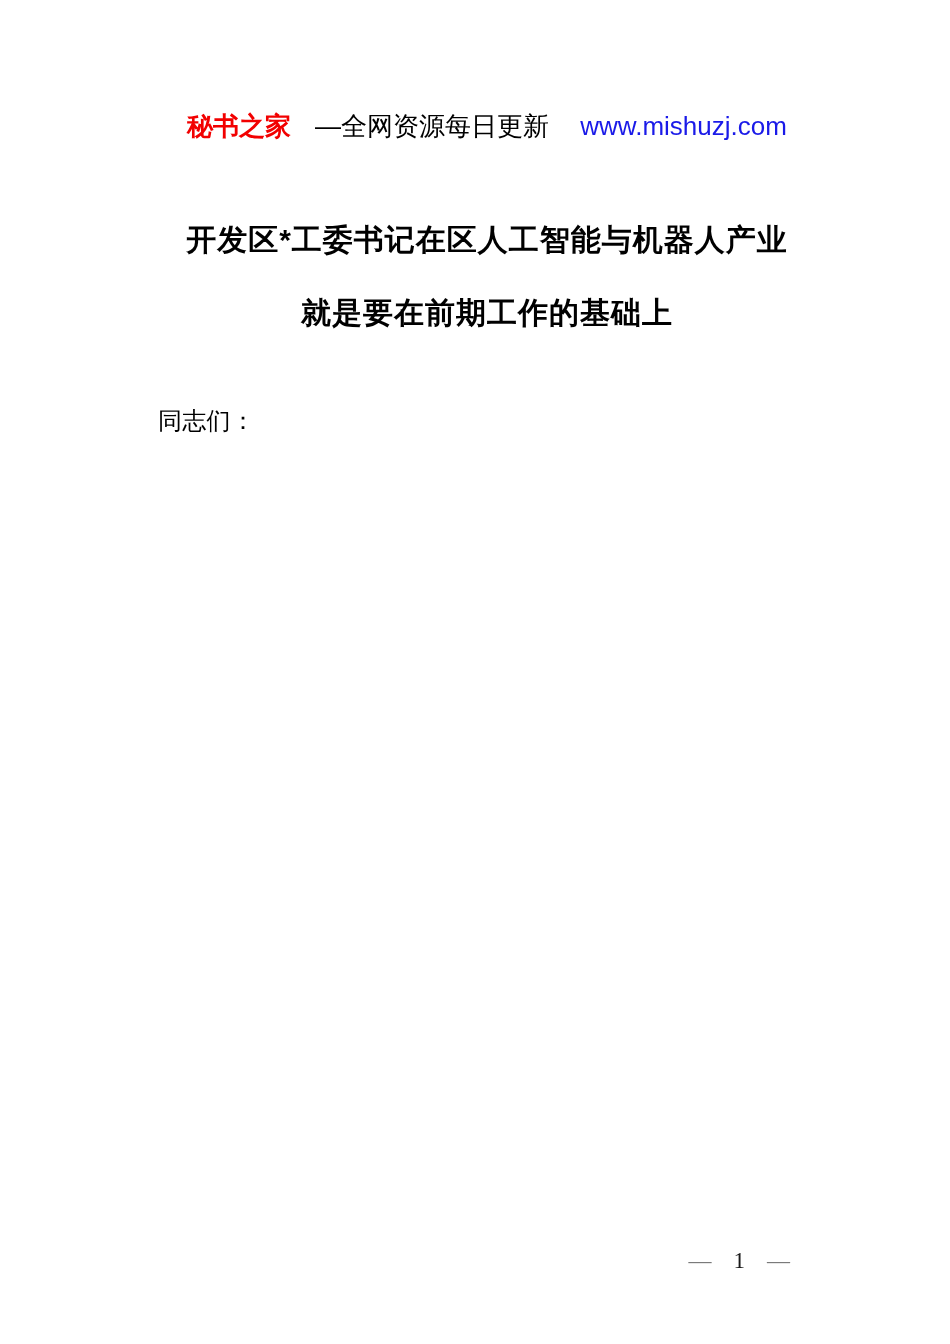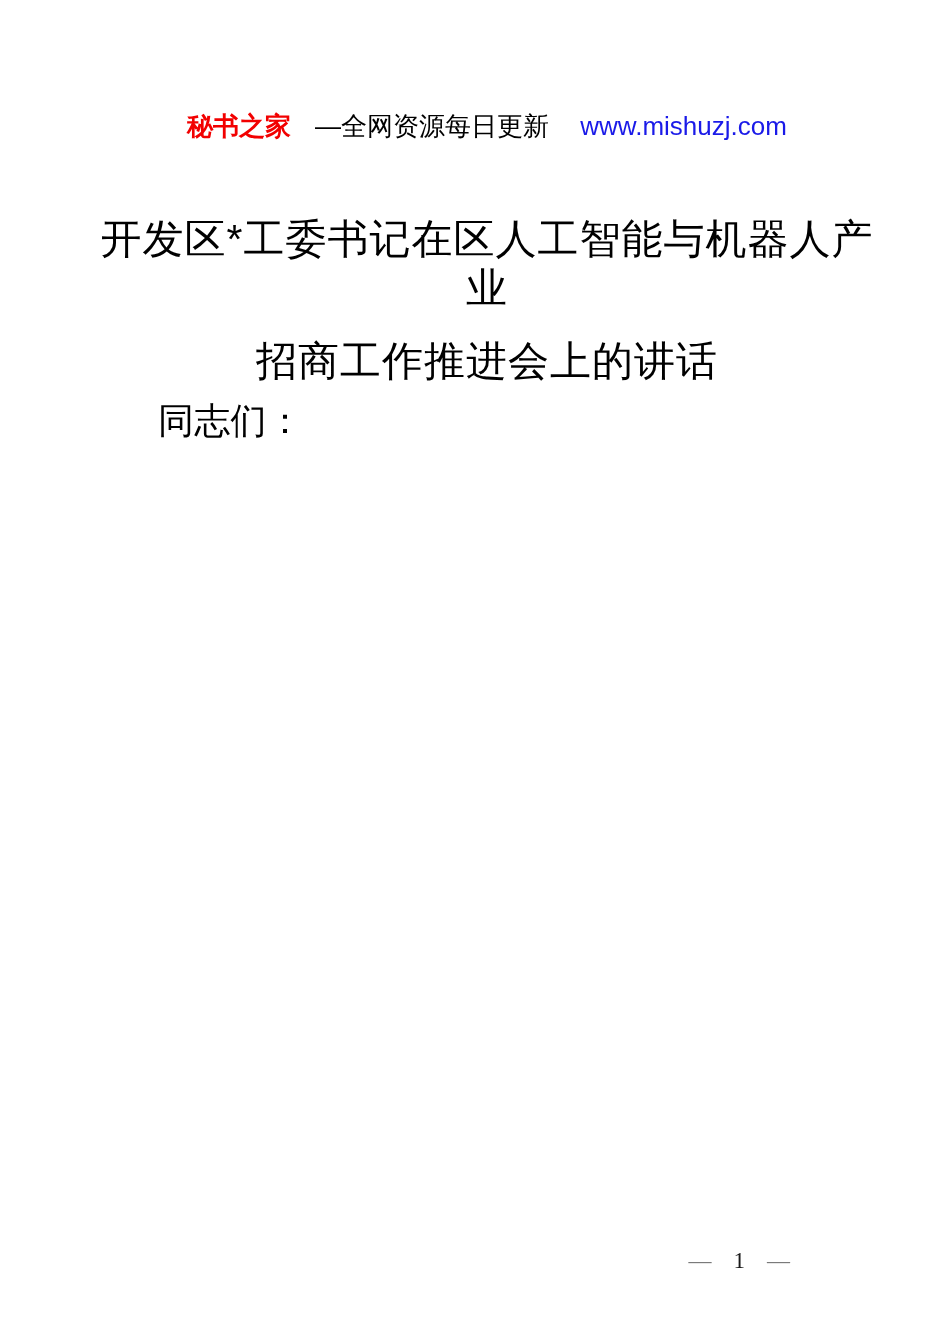--- a/index.html
+++ b/index.html
@@ -36,31 +36,31 @@
   }
   .site-url {
     color: #1a1ae8;
   }
   .doc-title {
     position: absolute;
     top: 179px;
     left: 60px;
     width: 830px;
     text-align: center;
-    font-size: 41px;
-    font-weight: normal;
+    font-size: 30px;
+    font-weight: bold;
     line-height: 49px;
     letter-spacing: 1px;
   }
   .content {
     position: absolute;
     top: 359px;
     left: 122px;
     width: 712px;
-    font-size: 36px;
+    font-size: 24px;
     line-height: 52px;
     letter-spacing: 0.3px;
   }
   .para {
     white-space: pre-line;
     text-indent: 2em;
   }
   .salutation {
     text-indent: 0;
   }
@@ -89,21 +89,21 @@
 <body>
 
 <div class="page">
 
   <div class="doc-header">
     <span class="brand">秘书之家</span><span class="tagline">—全网资源每日更新 </span><span class="site-url">www.mishuzj.com</span>
   </div>
 
   <div class="doc-title">
     <div>开发区*工委书记在区人工智能与机器人产业</div>
-    <div>招商工作推进会上的讲话</div>
+    <div>就是要在前期工作的基础上</div>
   </div>
 
   <div class="content">
     <div class="para salutation">同志们：</div>
   </div>
 
   <div class="page-footer">
     <span class="dash">—</span><span class="num">1</span><span class="dash">—</span>
   </div>
 

